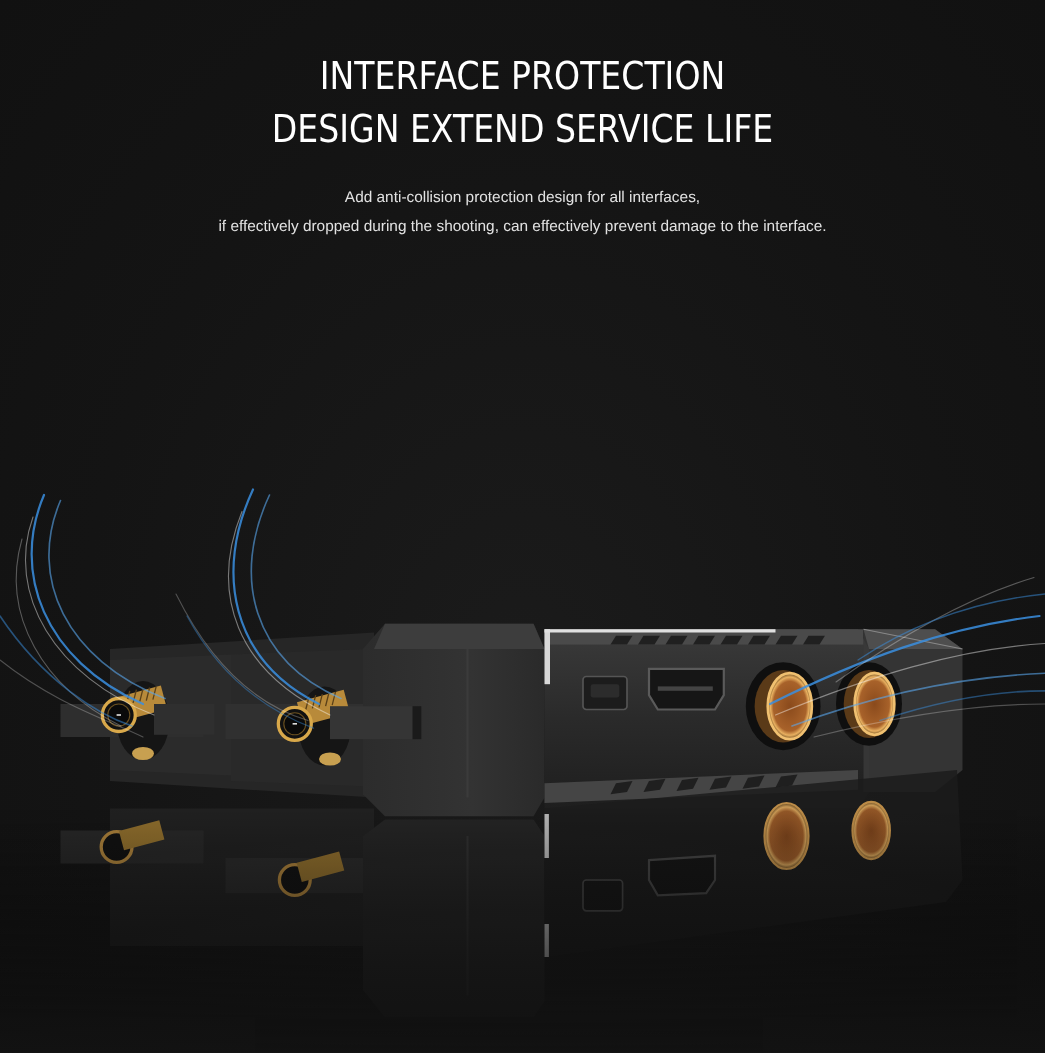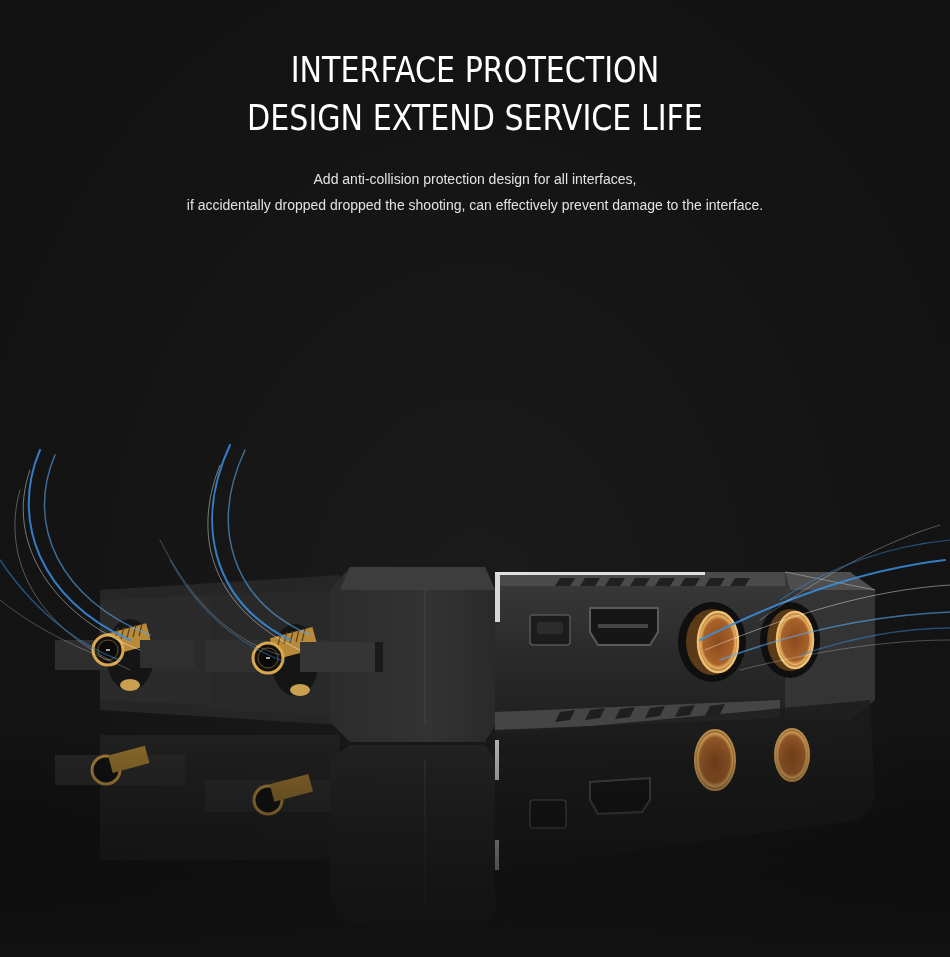--- a/index.html
+++ b/index.html
@@ -35,21 +35,21 @@
 
 <div class="page">
 
   <h1 class="headline">
     <span style="display:block">INTERFACE PROTECTION</span>
     <span style="display:block">DESIGN EXTEND SERVICE LIFE</span>
   </h1>
 
   <p class="subtext">
     <span>Add anti-collision protection design for all interfaces,</span>
-    <span>if accidentally dropped dropped the shooting, can effectively prevent damage to the interface.</span>
+    <span>if effectively dropped during the shooting, can effectively prevent damage to the interface.</span>
   </p>
 
   <div class="product">
     <svg viewBox="0 400 950 557" xmlns="http://www.w3.org/2000/svg">
       <defs>
         <linearGradient id="bodyGrad" x1="0" y1="0" x2="0" y2="1">
           <stop offset="0" stop-color="#3a3a3a"></stop>
           <stop offset="0.5" stop-color="#2a2a2a"></stop>
           <stop offset="1" stop-color="#1e1e1e"></stop>
         </linearGradient>

